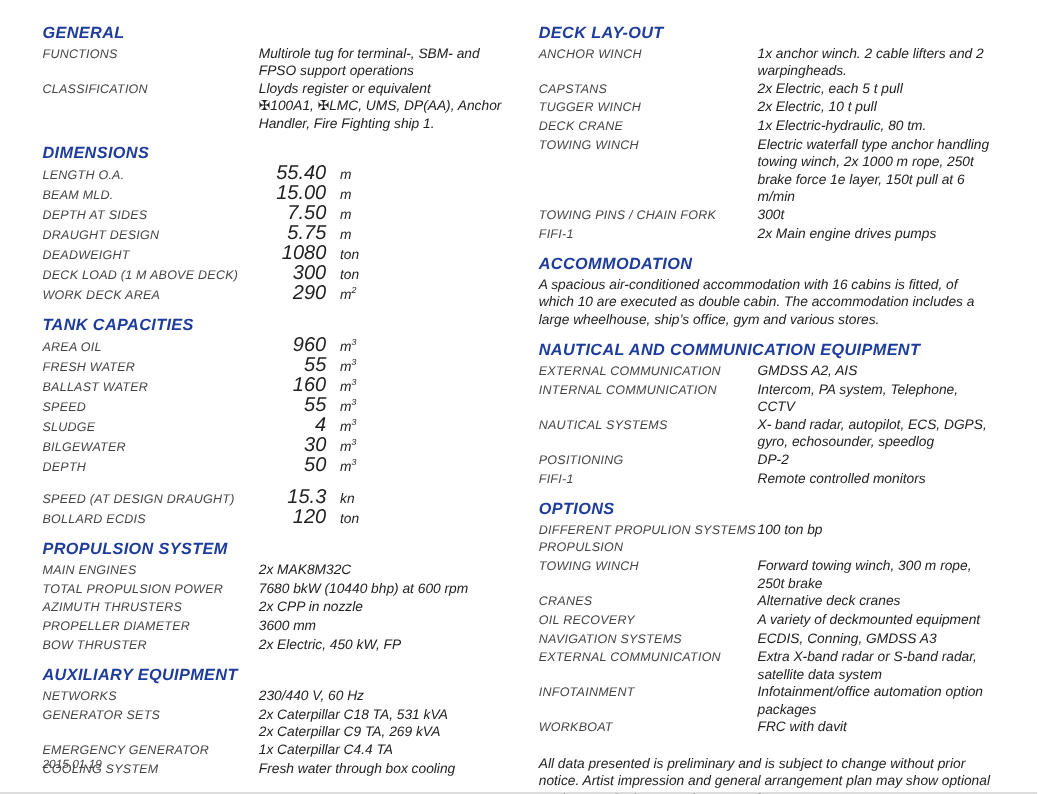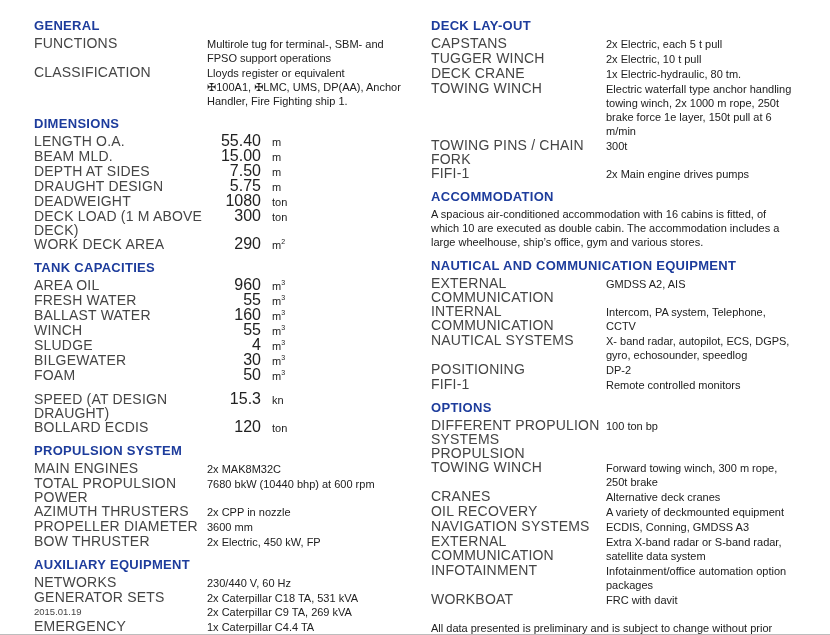--- a/index.html
+++ b/index.html
@@ -2,37 +2,37 @@
 <html style="--heading-color: #1d3c9c; --label-color: #454545; --value-color: #212121; --rule-color: #bdbdbd;"><head>
 <meta charset="utf-8">
 <style>
   html, body { margin: 0; padding: 0; background: #ffffff; }
   body {
     width: 830px; height: 635px;
     font-family: "Liberation Sans", "DejaVu Sans", sans-serif;
     position: relative; overflow: hidden;
     color: #212121;
   }
-  .page { position: absolute; inset: 0; background: #ffffff; }
+  .page { position: absolute; inset: 0; background: #ffffff; font-style: italic; }
 
   .col { position: absolute; top: 19px; }
   .col-left  { left: 34px;  width: 372px; }
   .col-right { left: 431px; width: 366px; }
 
   .section { margin: 0 0 9px 0; }
   .sec-title {
     font-size: 13px; font-weight: bold; letter-spacing: 0.3px;
     color: var(--heading-color, #1d3c9c);
     margin: 0 0 3px 0; line-height: 14px;
   }
 
   .row { display: flex; align-items: baseline; line-height: 14px; }
   .lbl {
     flex: 0 0 173px; width: 173px;
-    font-size: 14px; letter-spacing: 0.2px;
+    font-size: 10px; letter-spacing: 0.2px;
     color: var(--label-color, #454545);
     line-height: 14px;
   }
   .col-right .lbl { flex: 0 0 175px; width: 175px; }
 
   .val { font-size: 11px; white-space: pre-line; color: var(--value-color, #212121); }
 
   .num {
     flex: 0 0 54px; width: 54px; text-align: right;
     font-size: 16px; color: var(--value-color, #212121);
@@ -127,36 +127,36 @@
           <span class="lbl">FRESH WATER</span>
           <span class="num">55</span>
           <span class="unit"><span>m</span><sup>3</sup></span>
         </div>
         <div class="row">
           <span class="lbl">BALLAST WATER</span>
           <span class="num">160</span>
           <span class="unit"><span>m</span><sup>3</sup></span>
         </div>
         <div class="row">
-          <span class="lbl">WINCH</span>
+          <span class="lbl">SPEED</span>
           <span class="num">55</span>
           <span class="unit"><span>m</span><sup>3</sup></span>
         </div>
         <div class="row">
           <span class="lbl">SLUDGE</span>
           <span class="num">4</span>
           <span class="unit"><span>m</span><sup>3</sup></span>
         </div>
         <div class="row">
           <span class="lbl">BILGEWATER</span>
           <span class="num">30</span>
           <span class="unit"><span>m</span><sup>3</sup></span>
         </div>
         <div class="row">
-          <span class="lbl">FOAM</span>
+          <span class="lbl">DEPTH</span>
           <span class="num">50</span>
           <span class="unit"><span>m</span><sup>3</sup></span>
         </div>
       </section>
       <section class="section">
         <div class="row">
           <span class="lbl">SPEED (AT DESIGN DRAUGHT)</span>
           <span class="num">15.3</span>
           <span class="unit"><span>kn</span></span>
         </div>
@@ -208,20 +208,25 @@
           <span class="lbl">COOLING SYSTEM</span>
           <span class="val">Fresh water through box cooling</span>
         </div>
       </section>
     </div>
 
   <div class="col col-right">
 
   <section class="section">
         <h2 class="sec-title">DECK LAY-OUT</h2>
+        <div class="row">
+          <span class="lbl">ANCHOR WINCH</span>
+          <span class="val">1x anchor winch. 2 cable lifters and 2
+warpingheads.</span>
+        </div>
         <div class="row">
           <span class="lbl">CAPSTANS</span>
           <span class="val">2x Electric, each 5 t pull</span>
         </div>
         <div class="row">
           <span class="lbl">TUGGER WINCH</span>
           <span class="val">2x Electric, 10 t pull</span>
         </div>
         <div class="row">
           <span class="lbl">DECK CRANE</span>

